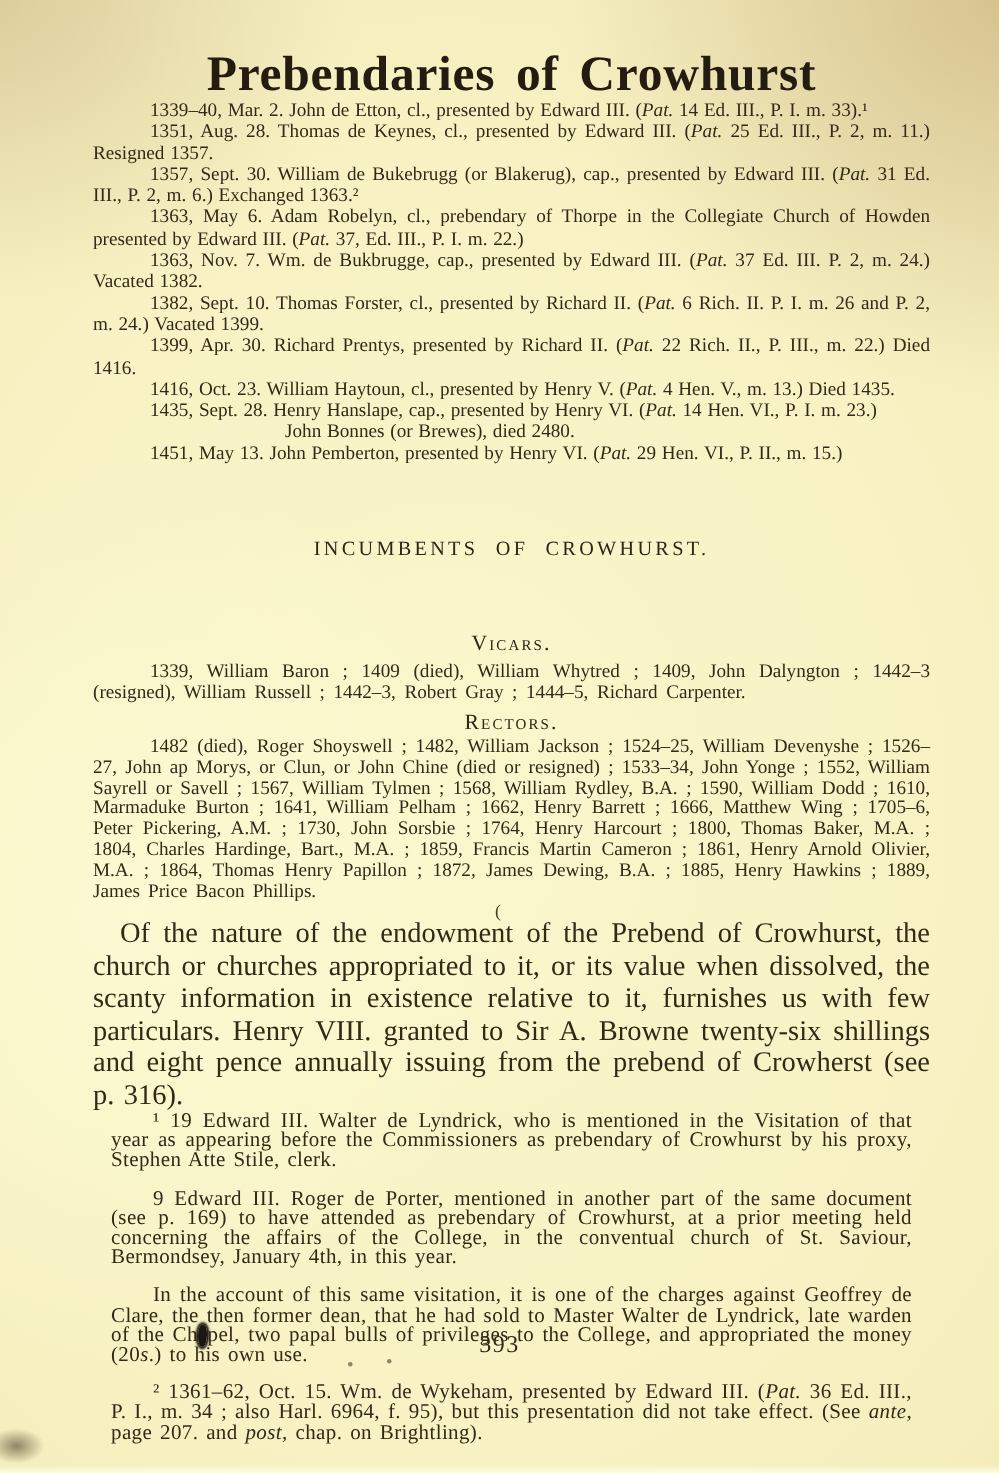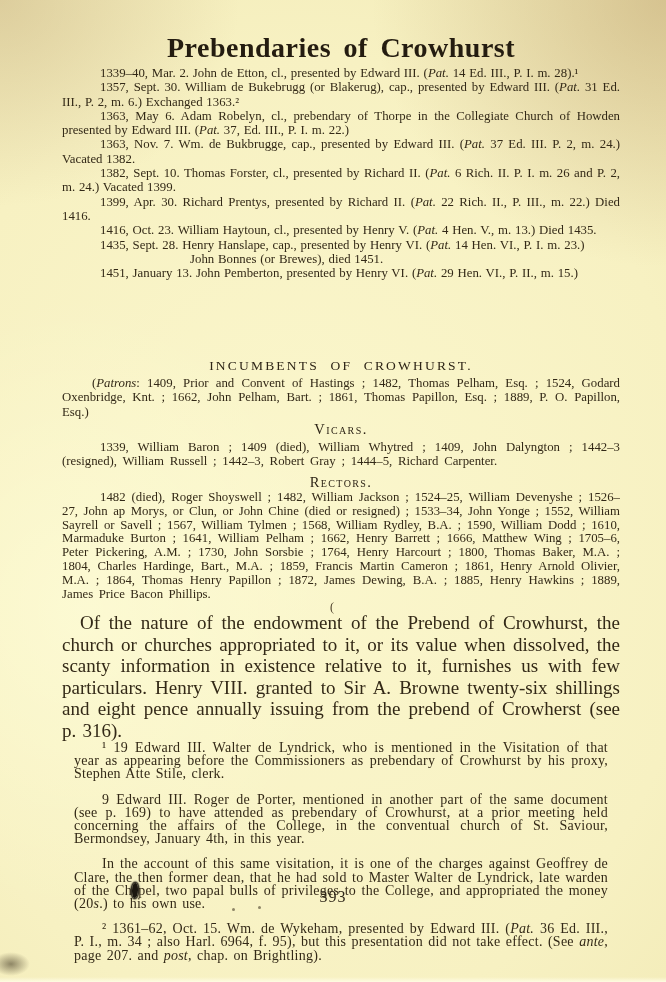--- a/index.html
+++ b/index.html
@@ -11,21 +11,21 @@
     color: #332917;
     background:
       radial-gradient(130% 80% at 100% 0%, rgba(186,156,106,0.50) 0%, rgba(186,156,106,0.0) 34%),
       radial-gradient(120% 70% at 0% 0%, rgba(190,164,118,0.42) 0%, rgba(190,164,118,0.0) 30%),
       radial-gradient(55% 45% at 12% 62%, rgba(255,255,220,0.55) 0%, rgba(255,255,220,0.0) 70%),
       radial-gradient(110% 90% at 45% 55%, #fbf7cd 0%, #f7f1c2 55%, #eee5ad 100%);
   }
   .sect { position:absolute; left:62px; width:558px; }
   .title {
     top: 32px; margin:0;
-    font-size: 28px; font-weight: 600; color: #241c10;
+    font-size: 33px; font-weight: 600; color: #241c10;
     text-align: center; letter-spacing: 0.5px; word-spacing: 5px;
   }
   .entries { top: 66px; }
   .entry {
     margin: 0;
     font-size: 12.8px; line-height: 14.3px;
     text-align: justify; word-spacing: 0.6px;
   }
   .entry.center-entry { text-indent: 128px; }
   .entry { text-indent: 38px; }
@@ -81,34 +81,34 @@
   }
 </style>
 </head>
 <body>
 
 <div class="page">
 
   <h1 class="sect title">Prebendaries of Crowhurst</h1>
 
   <section class="sect entries">
-    <p class="entry"><span>1339–40, Mar. 2.  John de Etton, cl., presented by Edward III.  (</span><span class="rt-i">Pat.</span><span> 14 Ed. III., P. I. m. 28).¹</span></p>
+    <p class="entry"><span>1339–40, Mar. 2.  John de Etton, cl., presented by Edward III.  (</span><span class="rt-i">Pat.</span><span> 14 Ed. III., P. I. m. 33).¹</span></p>
+    <p class="entry"><span>1351, Aug. 28.  Thomas de Keynes, cl., presented by Edward III.  (</span><span class="rt-i">Pat.</span><span> 25 Ed. III., P. 2, m. 11.)  Resigned 1357.</span></p>
     <p class="entry"><span>1357, Sept. 30.  William de Bukebrugg (or Blakerug), cap., presented by Edward III.  (</span><span class="rt-i">Pat.</span><span> 31 Ed. III., P. 2, m. 6.)  Exchanged 1363.²</span></p>
     <p class="entry"><span>1363, May 6.  Adam Robelyn, cl., prebendary of Thorpe in the Collegiate Church of Howden presented by Edward III.  (</span><span class="rt-i">Pat.</span><span> 37, Ed. III., P. I. m. 22.)</span></p>
     <p class="entry"><span>1363, Nov. 7.  Wm. de Bukbrugge, cap., presented by Edward III.  (</span><span class="rt-i">Pat.</span><span> 37 Ed. III. P. 2, m. 24.)  Vacated 1382.</span></p>
     <p class="entry"><span>1382, Sept. 10.  Thomas Forster, cl., presented by Richard II.  (</span><span class="rt-i">Pat.</span><span> 6 Rich. II. P. I. m. 26 and P. 2, m. 24.)  Vacated 1399.</span></p>
     <p class="entry"><span>1399, Apr. 30.  Richard Prentys, presented by Richard II.  (</span><span class="rt-i">Pat.</span><span> 22 Rich. II., P. III., m. 22.)  Died 1416.</span></p>
     <p class="entry"><span>1416, Oct. 23.  William Haytoun, cl., presented by Henry V.  (</span><span class="rt-i">Pat.</span><span> 4 Hen. V., m. 13.)  Died 1435.</span></p>
     <p class="entry"><span>1435, Sept. 28.  Henry Hanslape, cap., presented by Henry VI.  (</span><span class="rt-i">Pat.</span><span> 14 Hen. VI., P. I. m. 23.)</span></p>
-    <p class="entry center-entry"><span>John Bonnes (or Brewes), died 1451.</span></p>
-    <p class="entry"><span>1451, January 13.  John Pemberton, presented by Henry VI.  (</span><span class="rt-i">Pat.</span><span> 29 Hen. VI., P. II., m. 15.)</span></p>
+    <p class="entry center-entry"><span>John Bonnes (or Brewes), died 2480.</span></p>
+    <p class="entry"><span>1451, May 13.  John Pemberton, presented by Henry VI.  (</span><span class="rt-i">Pat.</span><span> 29 Hen. VI., P. II., m. 15.)</span></p>
   </section>
 
   <h2 class="sect heading caps-heading h-incumbents">INCUMBENTS OF CROWHURST.</h2>
-  <p class="sect entry patrons"><span>(</span><span class="rt-i">Patrons</span><span>: 1409, Prior and Convent of Hastings ; 1482, Thomas Pelham, Esq. ; 1524, Godard Oxenbridge, Knt. ; 1662, John Pelham, Bart. ; 1861, Thomas Papillon, Esq. ; 1889, P. O. Papillon, Esq.)</span></p>
 
   <h3 class="sect heading sc-heading h-vicars">Vicars.</h3>
   <p class="sect entry vicars-p">1339, William Baron ; 1409 (died), William Whytred ; 1409, John Dalyngton ; 1442–3 (resigned), William Russell ; 1442–3, Robert Gray ; 1444–5, Richard Carpenter.</p>
 
   <h3 class="sect heading sc-heading h-rectors">Rectors.</h3>
   <p class="sect entry rectors-p">1482 (died), Roger Shoyswell ; 1482, William Jackson ; 1524–25, William Devenyshe ; 1526–27, John ap Morys, or Clun, or John Chine (died or resigned) ; 1533–34, John Yonge ; 1552, William Sayrell or Savell ; 1567, William Tylmen ; 1568, William Rydley, B.A. ; 1590, William Dodd ; 1610, Marmaduke Burton ; 1641, William Pelham ; 1662, Henry Barrett ; 1666, Matthew Wing ; 1705–6, Peter Pickering, A.M. ; 1730, John Sorsbie ; 1764, Henry Harcourt ; 1800, Thomas Baker, M.A. ; 1804, Charles Hardinge, Bart., M.A. ; 1859, Francis Martin Cameron ; 1861, Henry Arnold Olivier, M.A. ; 1864, Thomas Henry Papillon ; 1872, James Dewing, B.A. ; 1885, Henry Hawkins ; 1889, James Price Bacon Phillips.</p>
 
   <span class="stray-mark">(</span>
 
   <p class="sect bodypara">Of the nature of the endowment of the Prebend of Crowhurst, the church or churches appropriated to it, or its value when dissolved, the scanty information in existence relative to it, furnishes us with few particulars.  Henry VIII. granted to Sir A. Browne twenty-six shillings and eight pence annually issuing from the prebend of Crowherst (see p. 316).</p>

